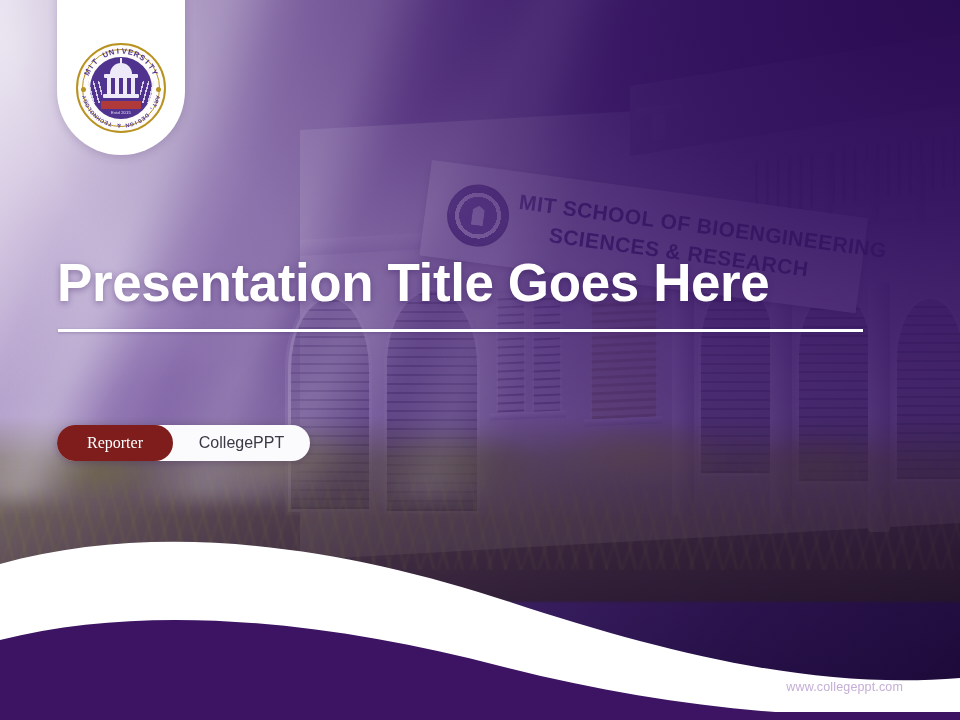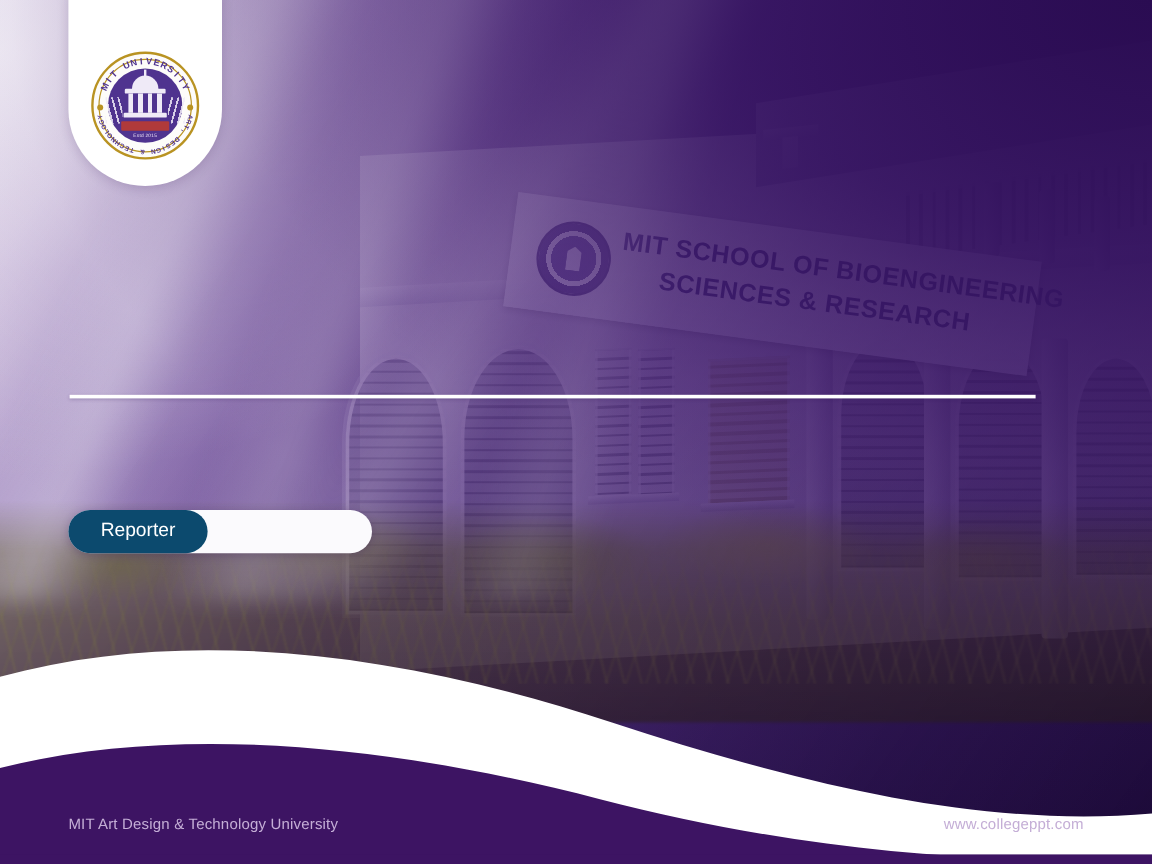--- a/index.html
+++ b/index.html
@@ -310,24 +310,24 @@
   .pill {
     position: absolute; left: 57px; top: 425px;
     width: 253px; height: 36px;
     background: #fbfafd;
     border-radius: 18px;
     box-shadow: 0 2px 7px rgba(45,16,80,.25);
     display: flex; align-items: center;
   }
   .pill-left {
     width: 116px; height: 36px;
-    background: #0c4a6e;
+    background: #7f1d1d;
     border-radius: 18px;
     display: flex; align-items: center; justify-content: center;
-    color: #ffffff; font-size: 16px;
+    color: #ffffff; font-size: 16px; font-family: Liberation Serif, serif;
   }
   .pill-right {
     flex: 1; height: 36px;
     display: flex; align-items: center; justify-content: center;
     color: #3a3a46; font-size: 16px;
   }
 
   
   .waves { position: absolute; left: 0; bottom: 0; width: 960px; height: 230px; }
 
@@ -459,22 +459,23 @@
           <span style="transform: rotate(42.9deg) translate(0px, 38px) rotate(180deg) translate(-50%, -50%); transform-origin: 0px 0px;">N</span>
           <span style="transform: rotate(49.5deg) translate(0px, 38px) rotate(180deg) translate(-50%, -50%); transform-origin: 0px 0px;">O</span>
           <span style="transform: rotate(56.1deg) translate(0px, 38px) rotate(180deg) translate(-50%, -50%); transform-origin: 0px 0px;">L</span>
           <span style="transform: rotate(62.7deg) translate(0px, 38px) rotate(180deg) translate(-50%, -50%); transform-origin: 0px 0px;">O</span>
           <span style="transform: rotate(69.3deg) translate(0px, 38px) rotate(180deg) translate(-50%, -50%); transform-origin: 0px 0px;">G</span>
           <span style="transform: rotate(75.9deg) translate(0px, 38px) rotate(180deg) translate(-50%, -50%); transform-origin: 0px 0px;">Y</span>
         </div>
     </div>
   </div>
 
+  <div class="title">Presentation Title Goes Here</div>
   <div class="rule"></div>
 
   <div class="pill">
     <div class="pill-left">Reporter</div>
+    <div class="pill-right">CollegePPT</div>
   </div>
 
-  <div class="footer-left">MIT Art Design &amp; Technology University</div>
   <div class="footer-right">www.collegeppt.com</div>
 
 </div>
 
 </body></html>

